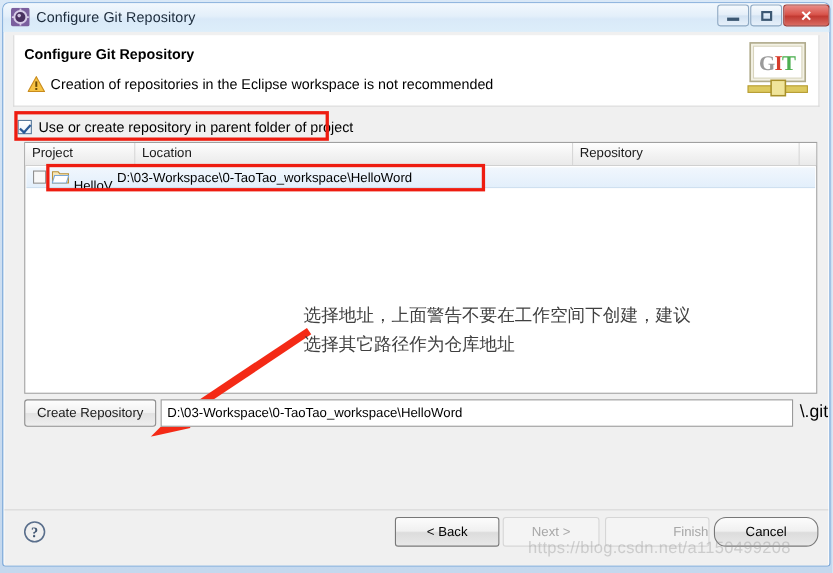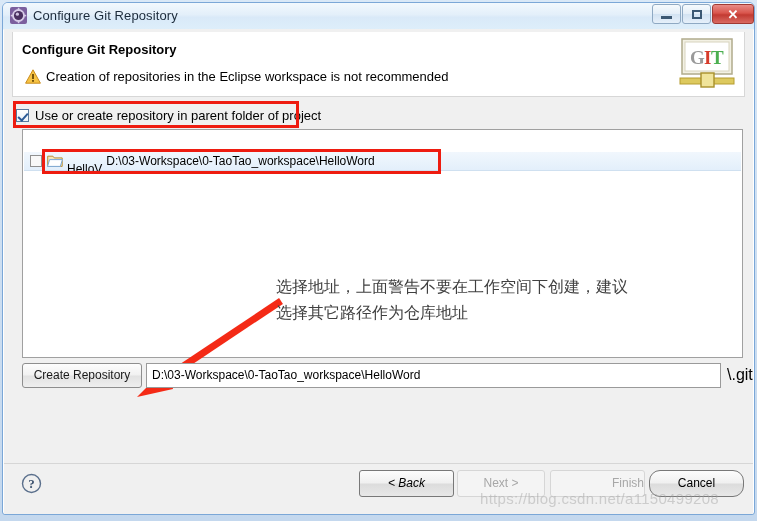--- a/index.html
+++ b/index.html
@@ -309,21 +309,21 @@
   .dlg-btn.enabled {
     border: 1px solid #787878;
     background: linear-gradient(to bottom,#fcfcfc 0%,#f0f0f0 47%,#dcdcdc 53%,#e8e8e8 100%);
     color: #000;
   }
   .dlg-btn.disabled {
     border: 1px solid #d6d6d6;
     background: #f4f4f4;
     color: #a7a7a7;
   }
-  #dlg-back   { left: 355px; width: 95px; font-style: italic; }
+  #dlg-back   { left: 355px; width: 95px; }
   #dlg-next   { left: 453px; width: 88px; }
   #dlg-finish { left: 546px; width: 95px; text-align: right; }
   #dlg-cancel { left: 645px; width: 95px; border-radius: 11px; }
 
   
   #watermark {
     position: absolute;
     left: 480px; top: 490px;
     font-size: 15px;
     color: rgba(160,160,160,0.45);
@@ -390,20 +390,26 @@
         <rect x="23" y="36" width="13" height="14" fill="#f0e49a" stroke="#a8902a" stroke-width="1.4"></rect>
       </svg>
     </div>
 
     <div id="checkbox-row">
       <div id="cb-use-parent"></div>
       <span id="checkbox-label">Use or create repository in parent folder of project</span>
     </div>
 
     <div id="tree-panel">
+      <div id="tree-header">
+        <div class="col-head col-project">Project</div>
+        <div class="col-head col-location">Location</div>
+        <div class="col-head col-repository">Repository</div>
+        <div class="col-head col-spacer"></div>
+      </div>
 
       <div id="tree-row">
         <div id="row-checkbox"></div>
         <svg id="folder-icon" viewBox="0 0 16 14">
           <path d="M0.7 2.2 h5.2 l1.4 1.7 h7.9 v8.5 h-14.5 z" fill="#f6e6b8" stroke="#b89038" stroke-width="1"></path>
           <path d="M2.6 5.6 h12.8 l-2.1 6.8 h-12.8 z" fill="#ffffff" stroke="#7aa8d8" stroke-width="1"></path>
         </svg>
         <span id="row-project">HelloV</span>
         <span id="row-location">D:\03-Workspace\0-TaoTao_workspace\HelloWord</span>
       </div>

